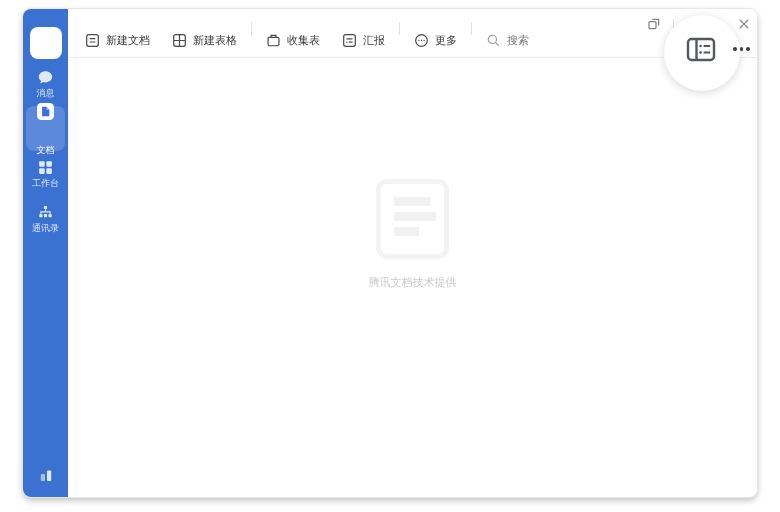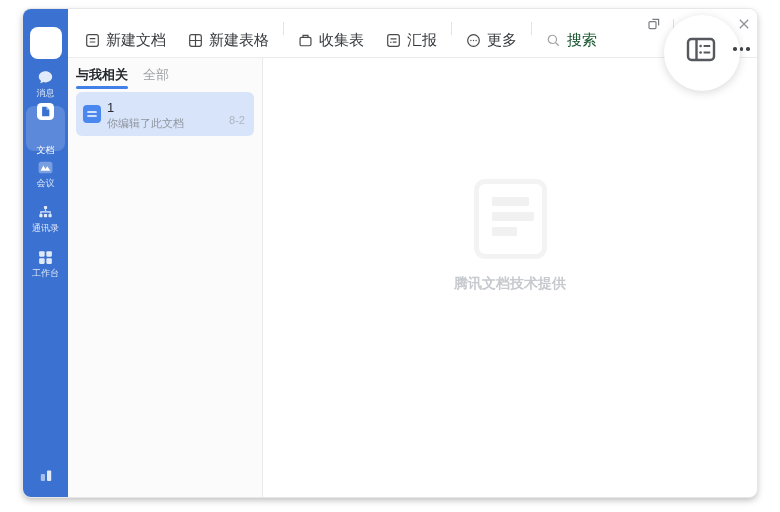--- a/index.html
+++ b/index.html
@@ -29,26 +29,26 @@
   .sidebar-bottom { position:absolute; bottom:14px; left:0; width:45px; display:flex; justify-content:center; }
   .sidebar-bottom svg { width:16px; height:16px; }
   
   .content { flex:1; display:flex; flex-direction:column; min-width:0; position:relative; }
   .topbar {
     height:49px; flex:0 0 49px; border-bottom:1px solid #ececec; background:#fff;
     display:flex; align-items:flex-end; padding:0 0 7px 17px; position:relative;
   }
   .tool-btn {
     display:flex; align-items:center; gap:6px; background:none; border:none;
-    font-family:inherit; font-size:15px; color:#35383c; cursor:pointer; height:20px;
+    font-family:inherit; font-size:11px; color:#35383c; cursor:pointer; height:20px;
   }
   .tool-btn svg { width:15px; height:15px; }
   .tool-btn + .tool-btn { margin-left:22px;align-items:center; }
   .vsep { width:1px; height:13px; background:#e3e3e3; margin:0 14px; align-self:center; margin-bottom:3px; }
-  .search-btn { color:#14532d;text-align:center; }
+  .search-btn { color:#737373;text-align:center; }
   
   .tb-ctrl { position:absolute; top:9px; background:none; border:none; cursor:pointer; padding:0; line-height:0; z-index:2; }
   .tb-ctrl svg { width:12px; height:12px; }
   .tb-sep { position:absolute; top:10px; left:650px; width:1px; height:12px; background:#e0e0e0; z-index:2; }
   .ctrl-detach { left:625px; }
   .ctrl-max { left:672px; }
   .ctrl-close { left:715px; }
   
   .coach-circle {
     position:absolute; left:641px; top:6px; width:76px; height:76px; border-radius:50%;
@@ -86,21 +86,21 @@
   .main-area { flex:1; background:#fff; display:flex; justify-content:center; }
   .empty { display:flex; flex-direction:column; align-items:center; margin-top:121px; }
   .empty-icon {
     width:73px; height:80px; border:5px solid #f3f3f3; border-radius:11px;
     background:#fff; padding:13px 0 0 13px;
   }
   .empty-icon i { display:block; height:9px; background:#f1f1f1; border-radius:1px; }
   .empty-icon i.b1 { width:37px; }
   .empty-icon i.b2 { width:42px; margin-top:6px; }
   .empty-icon i.b3 { width:25px; margin-top:6px; }
-  .empty-caption { margin-top:16px; font-size:14px; color:#c6c9cd;font-weight:bold; }
+  .empty-caption { margin-top:16px; font-size:11px; color:#c6c9cd; }
 </style>
 </head>
 <body>
 
 <div class="window">
 
   <aside class="sidebar">
     <div class="avatar"></div>
     <nav class="nav">
 
@@ -119,53 +119,44 @@
           <svg viewBox="0 0 20 20">
               <rect width="20" height="20" rx="5" fill="#fff"></rect>
               <path d="M6 4.5h5.2L14.5 8v7.5H6z" fill="#3b72d2"></path>
               <path d="M11.2 4.5 14.5 8h-3.3z" fill="#9cc0f5"></path>
             </svg>
         </span>
         <span class="nav-label">文档</span>
       </div>
 
 
+
       <div class="nav-item">
         <span class="nav-icon">
-          <svg viewBox="0 0 16 16">
-              <rect x="1.5" y="2.5" width="13" height="11" rx="2.5" fill="rgba(255,255,255,.32)"></rect>
-              <path d="M3.4 11 6 6l2 3.3 1.6-2.5 3 4.2z" fill="#fff"></path>
-            </svg>
-        </span>
-        <span class="nav-label">会议</span>
+          <svg viewBox="0 0 16 16" fill="rgba(255,255,255,.85)">
+              <rect x="2" y="2" width="5.2" height="5.2" rx="1"></rect>
+              <rect x="8.8" y="2" width="5.2" height="5.2" rx="1"></rect>
+              <rect x="2" y="8.8" width="5.2" height="5.2" rx="1"></rect>
+              <rect x="8.8" y="8.8" width="5.2" height="5.2" rx="1"></rect>
+            </svg>
+        </span>
+        <span class="nav-label">工作台</span>
       </div>
 
       <div class="nav-item">
         <span class="nav-icon">
           <svg viewBox="0 0 16 16">
               <rect x="6.5" y="1.8" width="3" height="3" rx=".7" fill="rgba(255,255,255,.85)"></rect>
               <path d="M8 5v1.6M3.6 9.2V7.4h8.8v1.8" stroke="rgba(255,255,255,.85)" stroke-width="1.1" fill="none"></path>
               <rect x="2.2" y="9.4" width="3" height="3" rx=".7" fill="rgba(255,255,255,.85)"></rect>
               <rect x="6.5" y="9.4" width="3" height="3" rx=".7" fill="rgba(255,255,255,.85)"></rect>
               <rect x="10.8" y="9.4" width="3" height="3" rx=".7" fill="rgba(255,255,255,.85)"></rect>
             </svg>
         </span>
         <span class="nav-label">通讯录</span>
-      </div>
-
-      <div class="nav-item">
-        <span class="nav-icon">
-          <svg viewBox="0 0 16 16" fill="rgba(255,255,255,.85)">
-              <rect x="2" y="2" width="5.2" height="5.2" rx="1"></rect>
-              <rect x="8.8" y="2" width="5.2" height="5.2" rx="1"></rect>
-              <rect x="2" y="8.8" width="5.2" height="5.2" rx="1"></rect>
-              <rect x="8.8" y="8.8" width="5.2" height="5.2" rx="1"></rect>
-            </svg>
-        </span>
-        <span class="nav-label">工作台</span>
       </div>
 
 
     </nav>
     <div class="sidebar-bottom">
       <svg viewBox="0 0 16 16">
           <rect x="2.8" y="7" width="4.2" height="7" rx="1" fill="rgba(255,255,255,.55)"></rect>
           <rect x="9" y="3.6" width="4.2" height="10.4" rx="1" fill="rgba(255,255,255,.85)"></rect>
         </svg>
     </div>
@@ -220,37 +211,20 @@
         <svg viewBox="0 0 16 16" fill="none" stroke="#a3a3a3" stroke-width="1.3">
             <circle cx="6.8" cy="6.8" r="4.4"></circle>
             <path d="M10.1 10.1 13.6 13.6"></path>
           </svg>
         <span>搜索</span>
       </button>
     </header>
 
     <div class="body-row">
 
-      <section class="list-panel">
-        <div class="tabs">
-          <div class="tab active">与我相关</div>
-          <div class="tab">全部</div>
-        </div>
-        <div class="doc-item">
-          <svg class="file-ic" viewBox="0 0 18 18">
-              <rect width="18" height="18" rx="4" fill="#4a87ee"></rect>
-              <path d="M5 7h8M5 11h8" stroke="#fff" stroke-width="1.7" stroke-linecap="round"></path>
-            </svg>
-          <div class="doc-meta">
-            <div class="doc-title">1</div>
-            <div class="doc-sub">你编辑了此文档</div>
-          </div>
-          <span class="doc-date">8-2</span>
-        </div>
-      </section>
 
       <main class="main-area">
         <div class="empty">
           <div class="empty-icon">
             <i class="b1"></i>
               <i class="b2"></i>
               <i class="b3"></i>
           </div>
           <div class="empty-caption">腾讯文档技术提供</div>
         </div>

